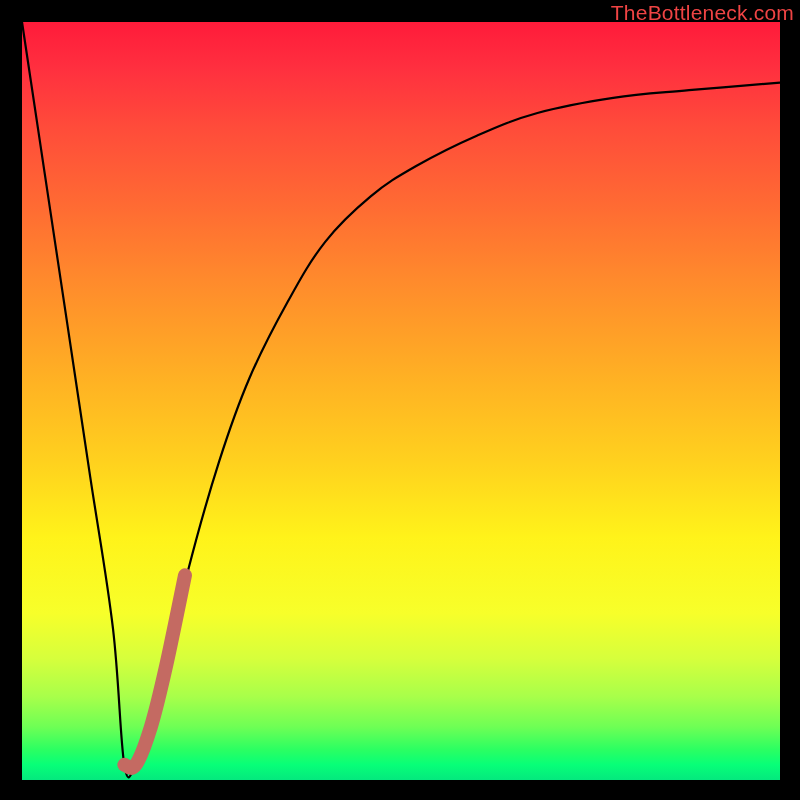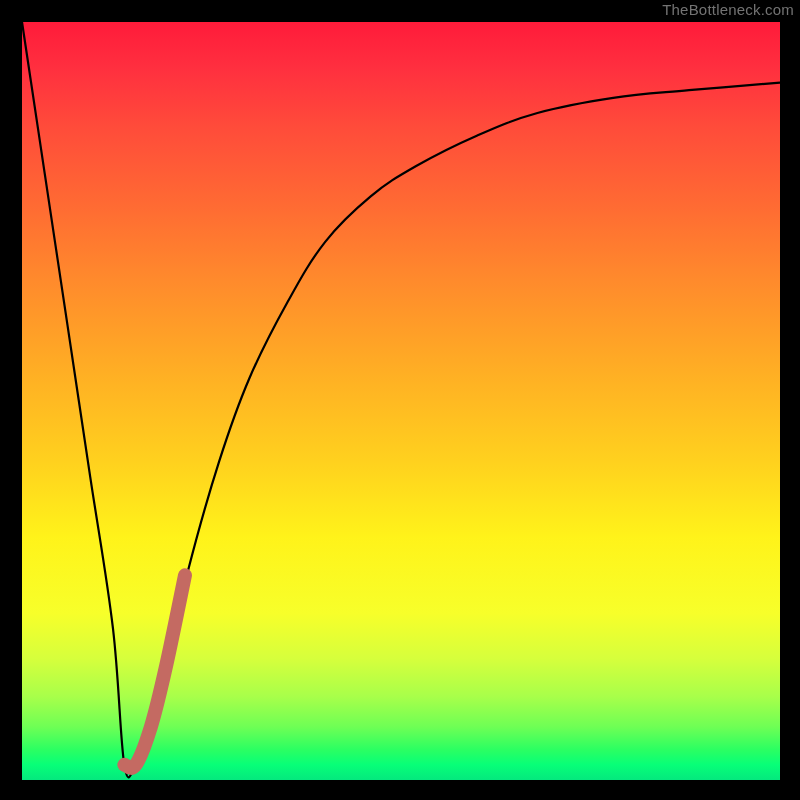--- a/index.html
+++ b/index.html
@@ -40,22 +40,22 @@
       #6eff55 93%,
       #2bff62 96%,
       #07ff78 98%,
       #04e87e 100%
     );
   }
   .watermark {
     position: absolute;
     top: 1px;
     right: 6px;
-    color: #737373;
-    font-size: 15px;
+    color: #ef4444;
+    font-size: 21px;
     letter-spacing: 0.2px;
     user-select: none;
   }
   svg.curve-layer,
   svg.overlay-layer {
     position: absolute;
     left: 0;
     top: 0;
     width: 758px;
     height: 758px;

